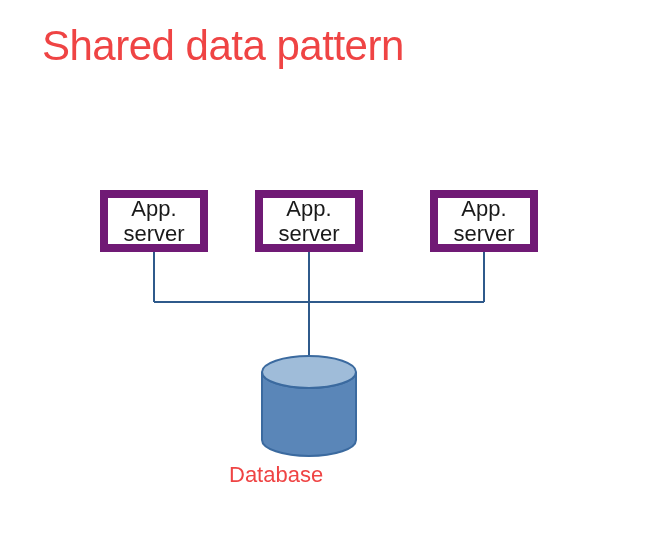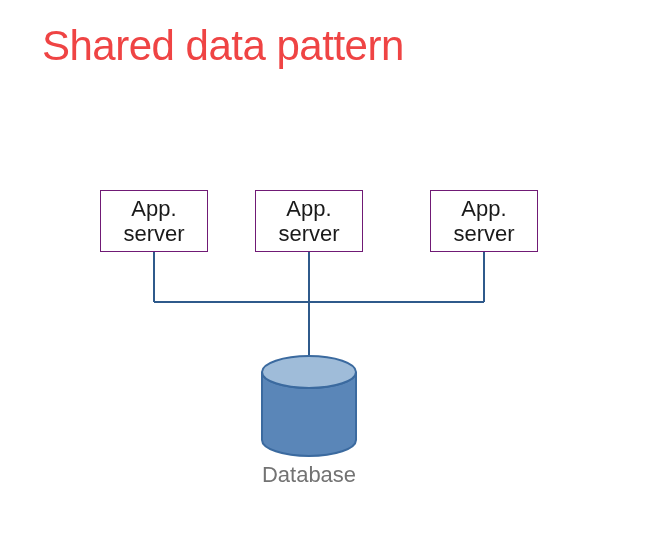--- a/index.html
+++ b/index.html
@@ -24,38 +24,38 @@
       position: absolute;
       left: 0;
       top: 0;
       width: 646px;
       height: 540px;
     }
     .app-box {
       position: absolute;
       width: 108px;
       height: 62px;
-      border: 1px solid #701a75;
+      border: 8px solid #701a75;
       background: #ffffff;
       color: #1a1a1a;
       font-size: 22px;
       line-height: 1.15;
       text-align: center;
       display: flex;
       align-items: center;
       justify-content: center;
     }
     .app-box .label {
       white-space: pre-line;
     }
     .db-label {
       position: absolute;
       font-size: 22px;
-      color: #737373;
-      text-align: center;
+      color: #ef4444;
+      text-align: left;
       width: 160px;
     }
     svg.connectors {
       position: absolute;
       left: 0;
       top: 0;
       width: 646px;
       height: 540px;
       pointer-events: none;
     }

